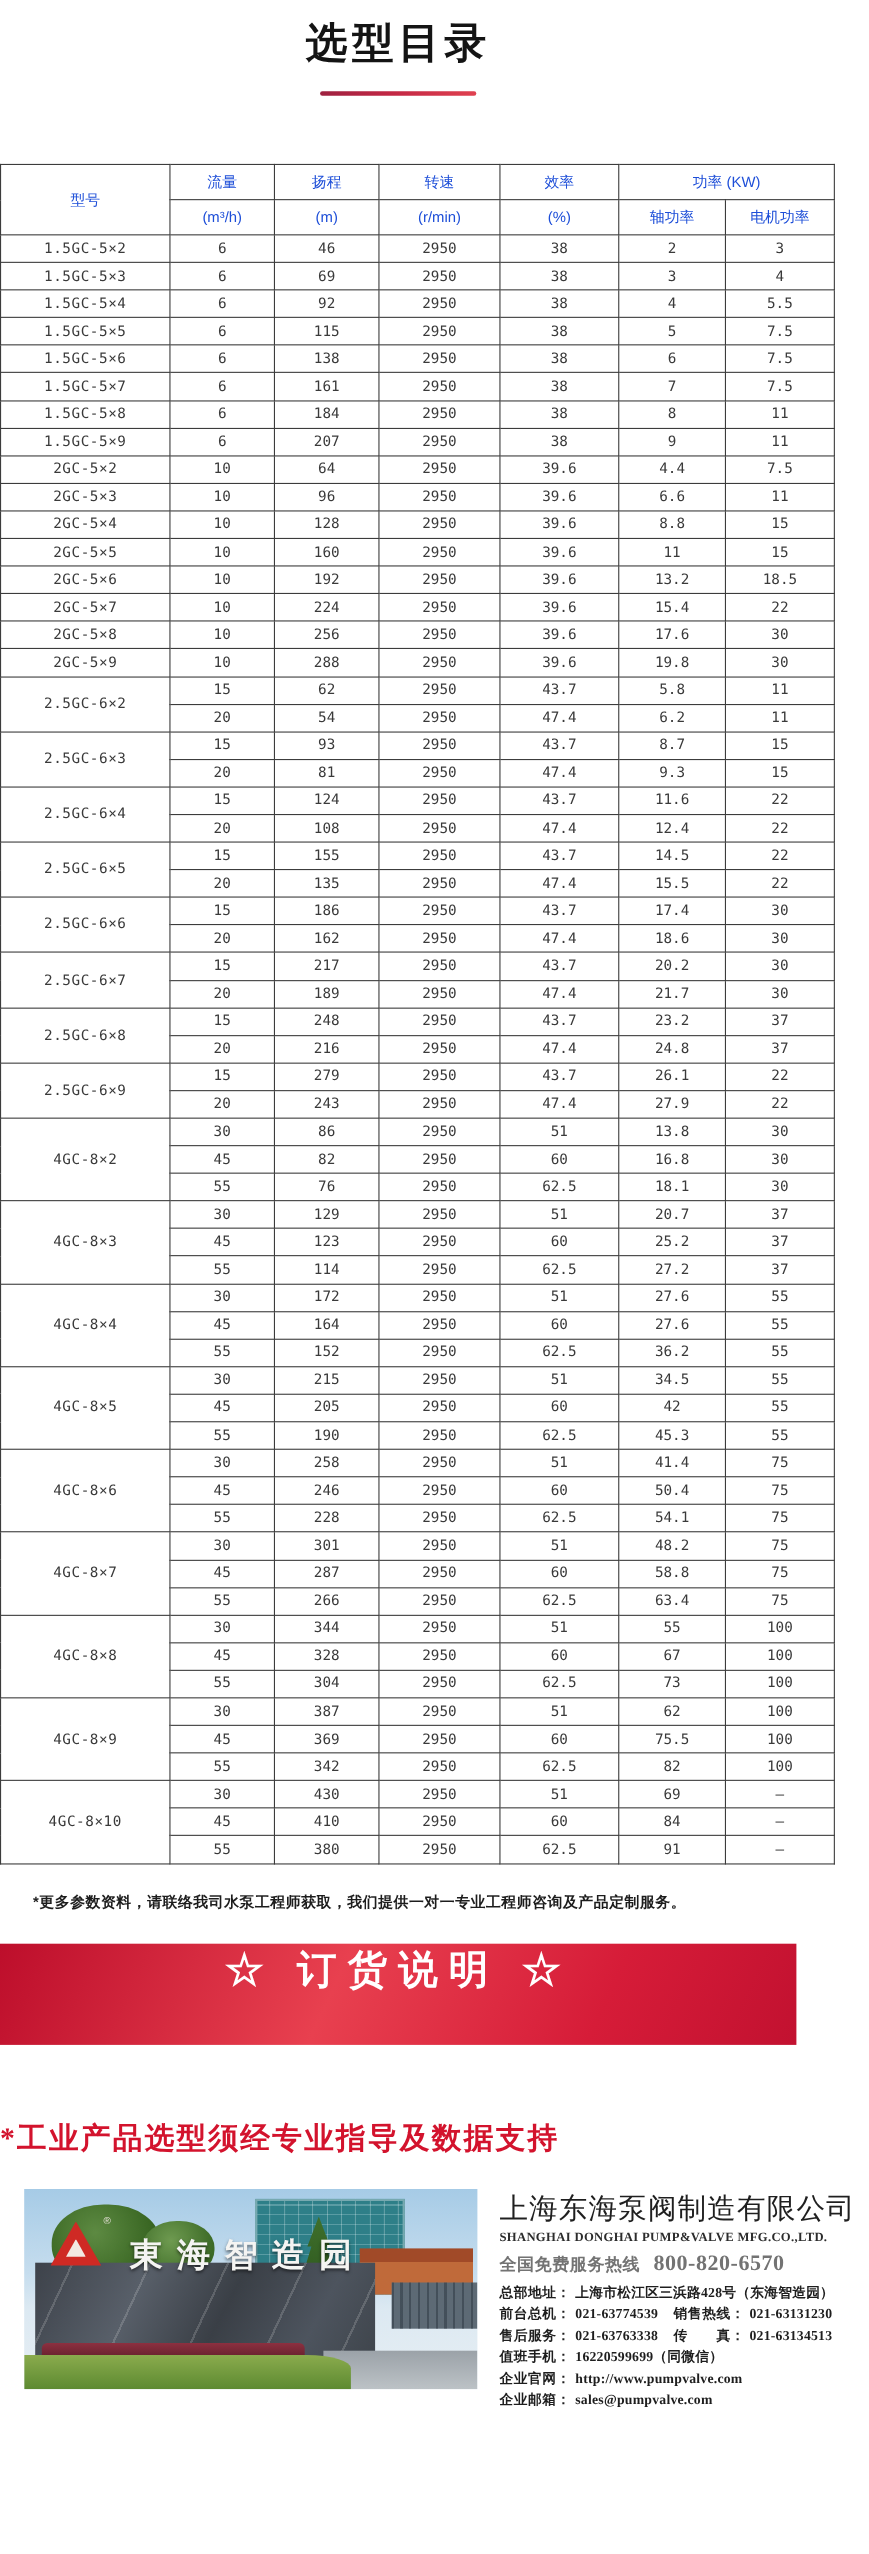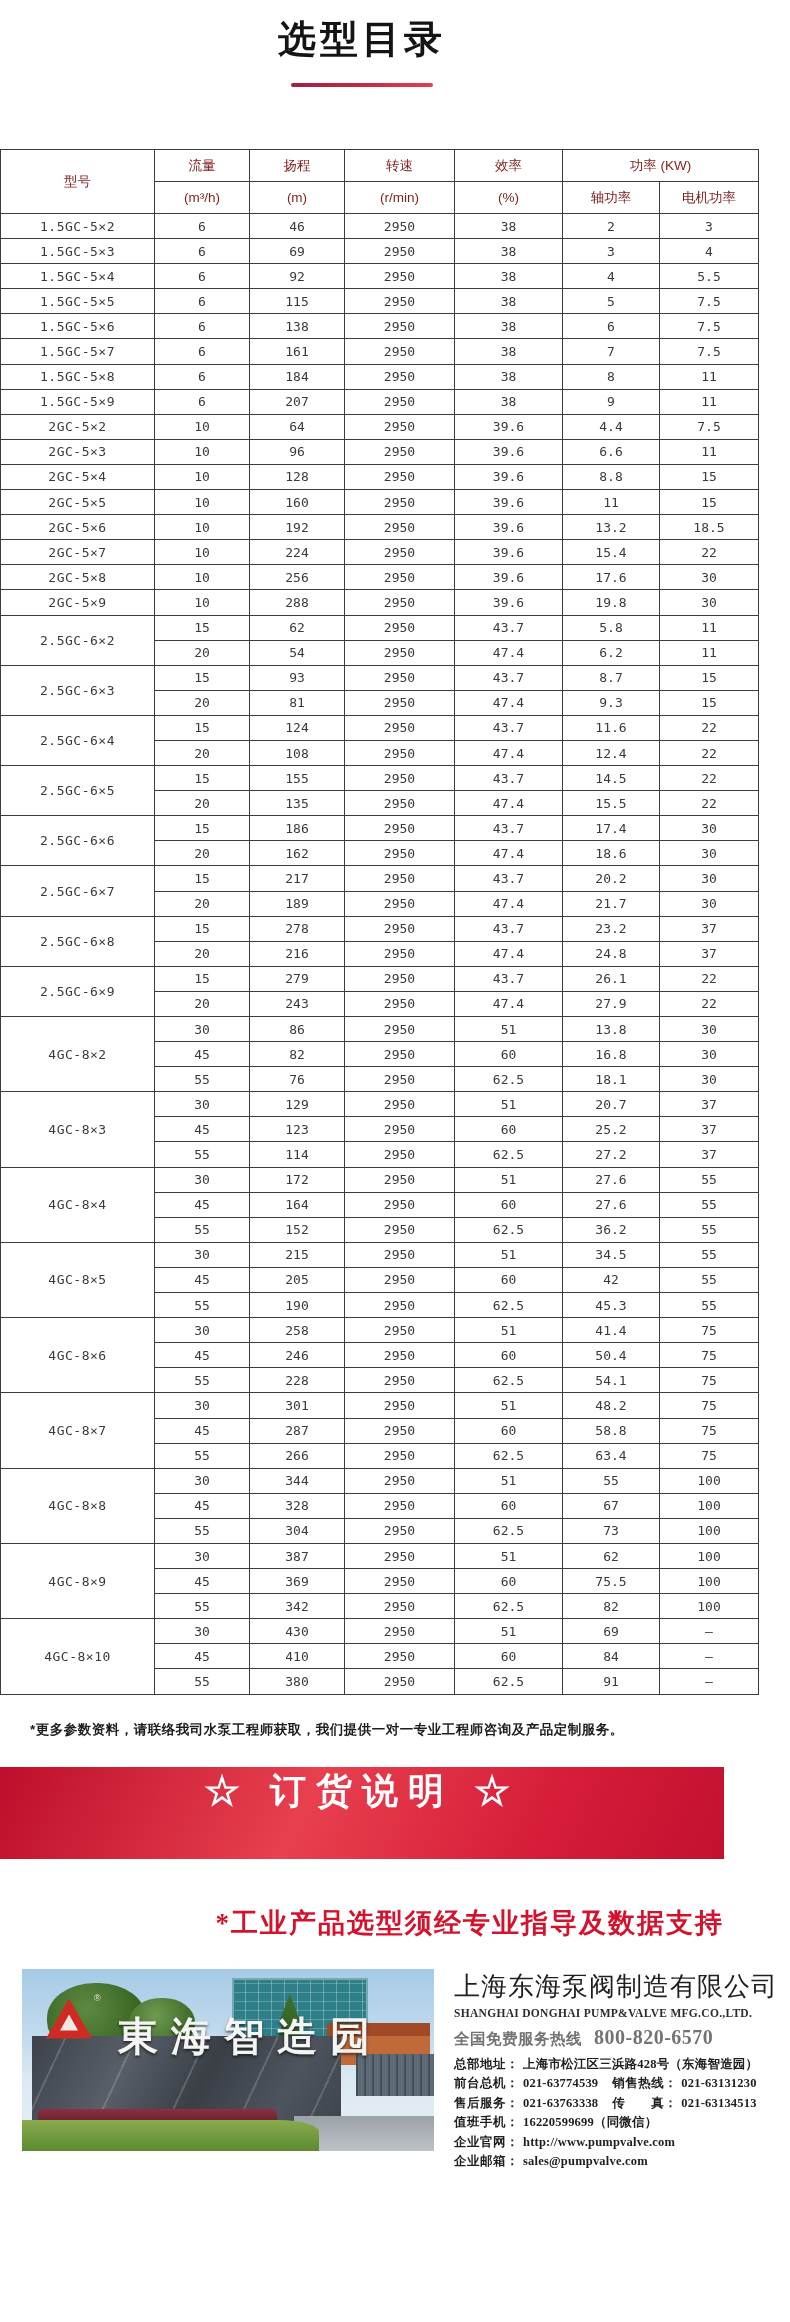--- a/index.html
+++ b/index.html
@@ -23,21 +23,21 @@
   .spec-table{
     width:758px;margin:62px auto 0;border-collapse:collapse;table-layout:fixed;
     font-family:"DejaVu Sans Mono","Liberation Mono",monospace;
     font-size:13px;color:#3a3a3a;
   }
   .spec-table th,.spec-table td{
     border:1px solid #3c3c3c;text-align:center;vertical-align:middle;
     padding:0;overflow:hidden;white-space:nowrap;
   }
   .spec-table th{
-    height:31px;font-weight:normal;font-size:13.5px;color:#7f1d1d;
+    height:31px;font-weight:normal;font-size:13.5px;color:#1d4ed8;
     font-family:"Liberation Sans",sans-serif;
   }
   .spec-table td{height:24.1px;}
   .spec-table .model-cell{font-size:13px;letter-spacing:0.5px;}
 
   
   .footnote{
     margin:26px 28px 0 30px;font-size:13.5px;font-weight:600;color:#1d1d1d;
     letter-spacing:0.5px;
   }
@@ -46,21 +46,21 @@
   .order-banner{
     margin-top:28px;height:92px;width:100%;
     background:linear-gradient(115deg,#bd0e2b 0%,#e8404f 42%,#d61c38 75%,#c21130 100%);
     display:flex;align-items:flex-start;justify-content:center;
   }
   .order-banner span{
     color:#ffffff;font-size:36px;font-weight:bold;letter-spacing:10px;
   }
 
   
-  .notice{margin-top:46px;text-align:right;padding-left:47px;}
+  .notice{margin-top:67px;text-align:left;}
   .notice p{
     margin:0 0 16px 0;color:#d3132d;font-weight:bold;font-size:27px;
     font-family:"Liberation Serif",serif;letter-spacing:2px;
   }
 
   
   .company{display:flex;margin:28px 18px 0 22px;}
 
   
   .photo{
@@ -105,21 +105,21 @@
     clip-path:polygon(50% 0,100% 100%,0 100%);
   }
   .ph-logo::after{
     content:"";position:absolute;left:14px;top:16px;width:18px;height:16px;background:#f2e9e2;
     clip-path:polygon(50% 0,100% 100%,0 100%);
   }
   .ph-logo-r{
     position:absolute;left:72px;top:24px;color:#e8e2da;font-size:9px;
   }
   .ph-sign-text{
-    position:absolute;left:96px;top:40px;color:#f4f4f2;font-size:40px;font-weight:600;
+    position:absolute;left:96px;top:40px;color:#f4f4f2;font-size:30px;font-weight:600;
     letter-spacing:13px;text-shadow:0 2px 3px rgba(0,0,0,.55);white-space:nowrap;
   }
   .ph-hedge{
     position:absolute;left:4%;top:77%;width:58%;height:9%;border-radius:5px;
     background:linear-gradient(180deg,#8c3040,#5f1e2a);
   }
   .ph-road{
     position:absolute;right:0;bottom:0;width:34%;height:19%;
     background:linear-gradient(180deg,#9ba2a8,#bcc2c6);
   }
@@ -432,21 +432,21 @@
           <td>20</td>
           <td>189</td>
           <td>2950</td>
           <td>47.4</td>
           <td>21.7</td>
           <td>30</td>
         </tr>
         <tr>
           <td rowspan="2" class="model-cell">2.5GC-6×8</td>
           <td>15</td>
-          <td>278</td>
+          <td>248</td>
           <td>2950</td>
           <td>43.7</td>
           <td>23.2</td>
           <td>37</td>
         </tr>
         <tr>
           <td>20</td>
           <td>216</td>
           <td>2950</td>
           <td>47.4</td>

